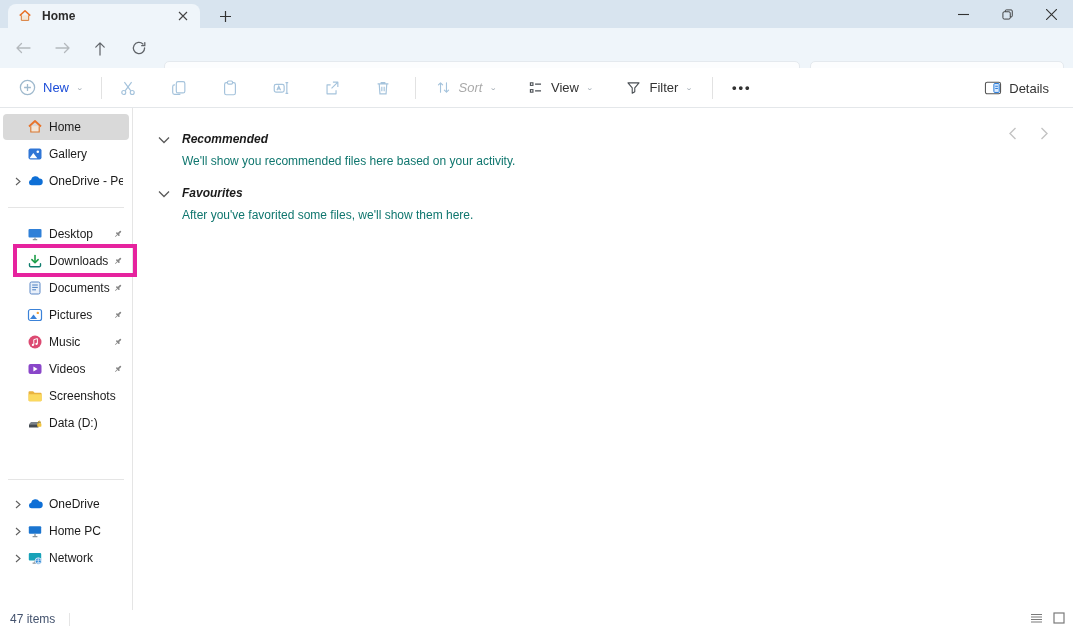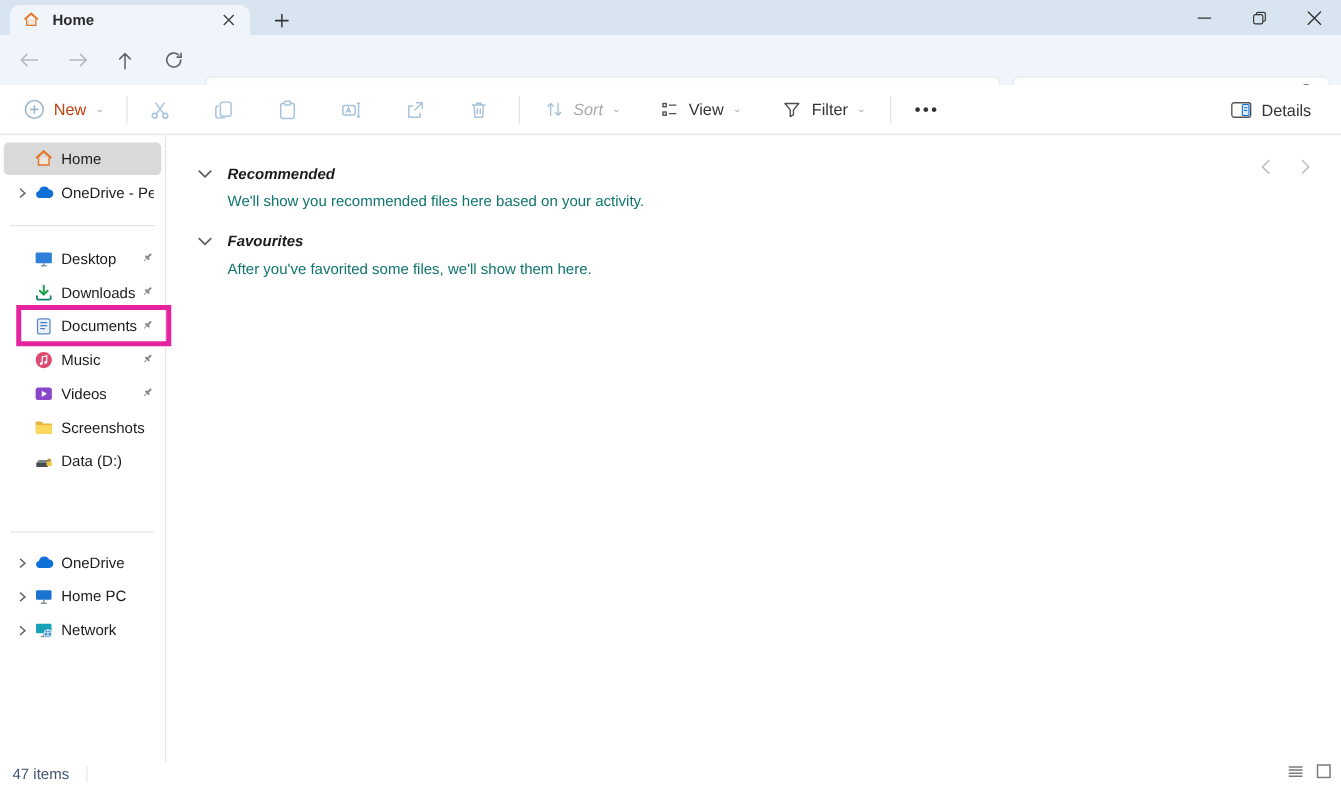--- a/index.html
+++ b/index.html
@@ -22,21 +22,21 @@
   .addressbar { position:absolute; left:164px; top:33px; width:636px; height:29px; background:#fcfdfe; border:1px solid #e4e9ee; border-radius:5px; display:flex; align-items:center; padding:0 10px; gap:10px; }
   .addressbar .crumb { font-size:13px; color:#1b1b1b; }
   .searchbox { position:absolute; left:810px; top:33px; width:254px; height:29px; background:#fcfdfe; border:1px solid #e4e9ee; border-radius:5px; display:flex; align-items:center; padding:0 10px; }
   .searchbox input { flex:1; border:none; outline:none; background:transparent; font-size:13px; color:#333; font-family:inherit; }
   .searchbox input::placeholder { color:#767676; }
 
   
   .toolbar { position:absolute; top:68px; left:0; right:0; height:40px; background:#fff; border-bottom:1px solid #e4e7ea; display:flex; align-items:center; }
   .tb-sep { width:1px; height:22px; background:#e2e2e2; }
   .tb-btn { display:flex; align-items:center; gap:7px; padding:0 9px; height:32px; border-radius:4px; }
-  .tb-label-dim { font-size:13px; color:#c2410c; }
+  .tb-label-dim { font-size:13px; color:#1d4ed8; }
   .tb-label-dis { font-size:13px; color:#a9a9a9;font-style:italic; }
   .tb-label { font-size:13px; color:#333; }
   .chev-sm { font-size:9px; color:#9aa4ad; transform:scaleY(.8); }
   .more-dots { font-size:13px; letter-spacing:2px; color:#333; font-weight:700; }
   .details-btn { position:absolute; right:15px; top:4px; display:flex; align-items:center; gap:7px; padding:0 9px; height:32px; }
 
   
   .bodyarea { position:absolute; top:108px; left:0; right:0; bottom:18px; display:flex; }
   .sidebar { width:133px; border-right:1px solid #e5e5e5; padding-top:6px; background:#fff; flex:none; }
   .side-item { height:26px; margin:0 3px 1px 3px; border-radius:4px; display:flex; align-items:center; padding:0 6px 0 6px; }
@@ -266,20 +266,31 @@
         <span class="side-chev"></span>
         <span class="side-ico">
           <svg width="16" height="16" viewBox="0 0 16 16">
               <path d="M2 7.5 8 2l6 5.5" stroke="#e8732a" stroke-width="1.8" fill="none" stroke-linejoin="round"></path>
               <path d="M3.8 7.2v5.8h8.4V7.2" fill="#f3e6d8" stroke="#d9762e" stroke-width="1.1"></path>
             </svg>
         </span>
         <span class="side-lbl">Home</span>
       </div>
 
+      <div class="side-item">
+        <span class="side-chev"></span>
+        <span class="side-ico">
+          <svg width="16" height="16" viewBox="0 0 16 16">
+              <rect x="1.5" y="2.5" width="13" height="11" rx="2" fill="#3076d6"></rect>
+              <circle cx="10.8" cy="5.8" r="1.3" fill="#fff"></circle>
+              <path d="M2.5 12.2 6.3 7l4 5.2z" fill="#fff"></path>
+            </svg>
+        </span>
+        <span class="side-lbl">Gallery</span>
+      </div>
 
       <div class="side-item">
         <span class="side-chev">
           <svg width="6" height="9" viewBox="0 0 6 9">
               <path d="M1 1l4 3.5L1 8" stroke="#5f5f5f" stroke-width="1.1" fill="none"></path>
             </svg>
         </span>
         <span class="side-ico">
           <svg width="16" height="16" viewBox="0 0 16 16">
               <path fill="#0e6fd6" d="M4.6 12.3a2.8 2.8 0 0 1-.4-5.55A4.3 4.3 0 0 1 12.3 5.6a3.3 3.3 0 0 1 .2 6.7z"></path>
@@ -346,20 +357,40 @@
           <svg width="10" height="10" viewBox="0 0 12 12">
               <g transform="rotate(45 6 6)" fill="#5f5f5f">
                 <rect x="5" y="1" width="2" height="5.5" rx="1"></rect>
                 <rect x="3.3" y="5.2" width="5.4" height="2" rx="1"></rect>
                 <rect x="5.6" y="7.2" width=".9" height="3.6" rx=".45"></rect>
               </g>
             </svg>
         </span>
       </div>
 
+      <div class="side-item">
+        <span class="side-chev"></span>
+        <span class="side-ico">
+          <svg width="16" height="16" viewBox="0 0 16 16">
+              <rect x="1.5" y="2.5" width="13" height="11" rx="2" fill="#fff" stroke="#3b82d8" stroke-width="1.2"></rect>
+              <circle cx="10.8" cy="5.9" r="1.2" fill="#f0a23c"></circle>
+              <path d="M3 12 6.5 7.4 10 12z" fill="#3b82d8"></path>
+            </svg>
+        </span>
+        <span class="side-lbl">Pictures</span>
+        <span class="side-pin">
+          <svg width="10" height="10" viewBox="0 0 12 12">
+              <g transform="rotate(45 6 6)" fill="#5f5f5f">
+                <rect x="5" y="1" width="2" height="5.5" rx="1"></rect>
+                <rect x="3.3" y="5.2" width="5.4" height="2" rx="1"></rect>
+                <rect x="5.6" y="7.2" width=".9" height="3.6" rx=".45"></rect>
+              </g>
+            </svg>
+        </span>
+      </div>
 
       <div class="side-item">
         <span class="side-chev"></span>
         <span class="side-ico">
           <svg width="16" height="16" viewBox="0 0 16 16">
               <circle cx="8" cy="8" r="6.5" fill="#dc4a72"></circle>
               <path d="M6.8 10.8V5.6l3.6-1v5.2" stroke="#fff" stroke-width="1" fill="none"></path>
               <circle cx="5.9" cy="10.9" r="1.1" fill="#fff"></circle>
               <circle cx="9.5" cy="9.9" r="1.1" fill="#fff"></circle>
             </svg>

